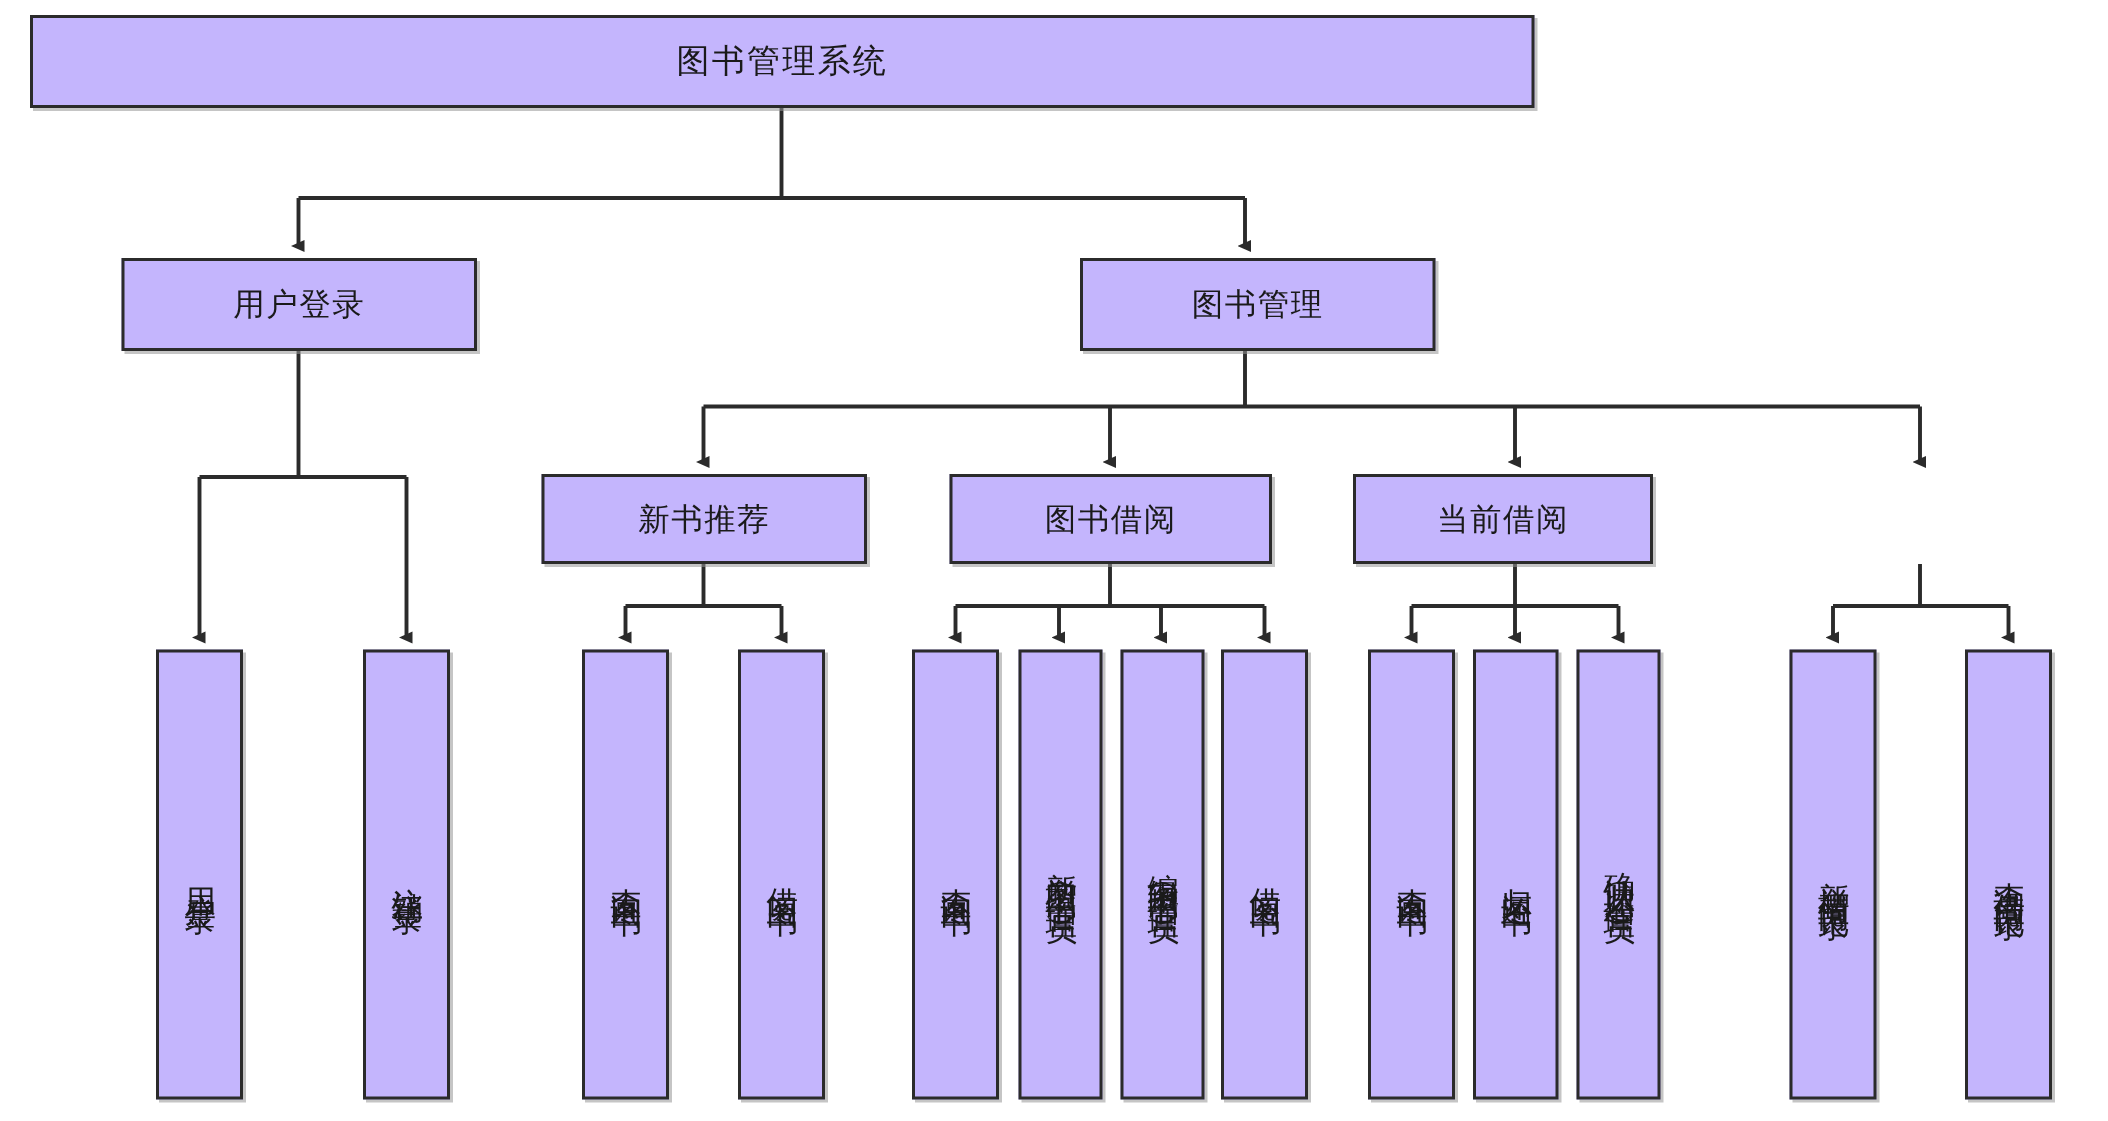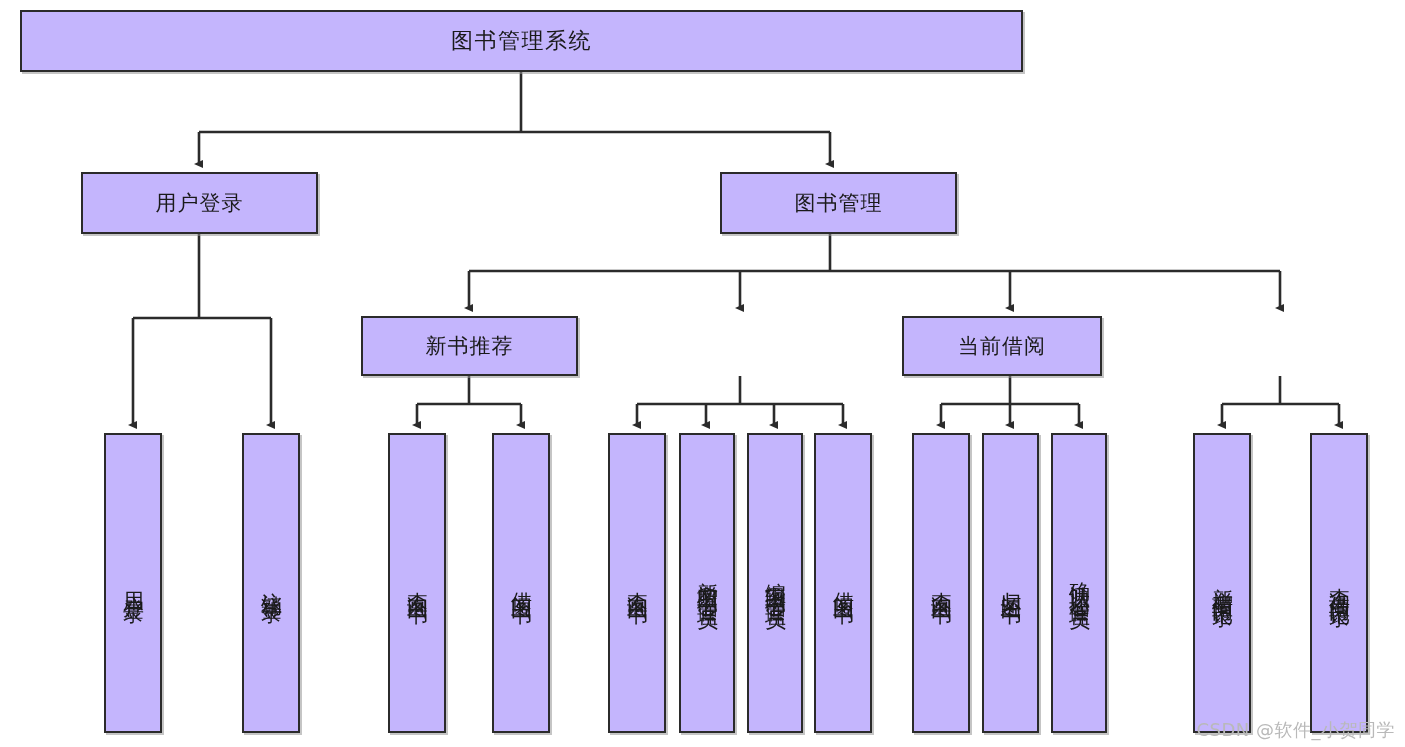--- a/index.html
+++ b/index.html
@@ -119,20 +119,21 @@
   </svg>
 
   <div class="node horiz root" style="left:20px;top:10px;width:1003px;height:62px;">图书管理系统</div>
 
   <div class="node horiz" style="left:81px;top:172px;width:237px;height:62px;">用户登录</div>
 
   <div class="node horiz" style="left:704px;top:172px;width:237px;height:62px;margin-left:16px;">图书管理</div>
 
   <div class="node horiz" style="left:361px;top:316px;width:217px;height:60px;font-family:Liberation Mono, monospace;">新书推荐</div>
 
+  <div class="node horiz" style="left:633px;top:316px;width:215px;height:60px;">图书借阅</div>
 
   <div class="node horiz" style="left:902px;top:316px;width:200px;height:60px;">当前借阅</div>
 
 
   <div class="node leaf" style="left:104px;top:433px;width:58px;height:300px;">
     <span class="vlabel">用户登录</span>
   </div>
 
   <div class="node leaf" style="left:242px;top:433px;width:58px;height:300px;">
     <span class="vlabel">注销登录</span>
@@ -175,15 +176,14 @@
   </div>
 
   <div class="node leaf" style="left:1193px;top:433px;width:58px;height:300px;">
     <span class="vlabel">新增借阅记录</span>
   </div>
 
   <div class="node leaf" style="left:1310px;top:433px;width:58px;height:300px;">
     <span class="vlabel">查询借阅记录</span>
   </div>
 
-  <div id="watermark">CSDN @软件_小贺同学</div>
 
 </div>
 
 </body></html>

